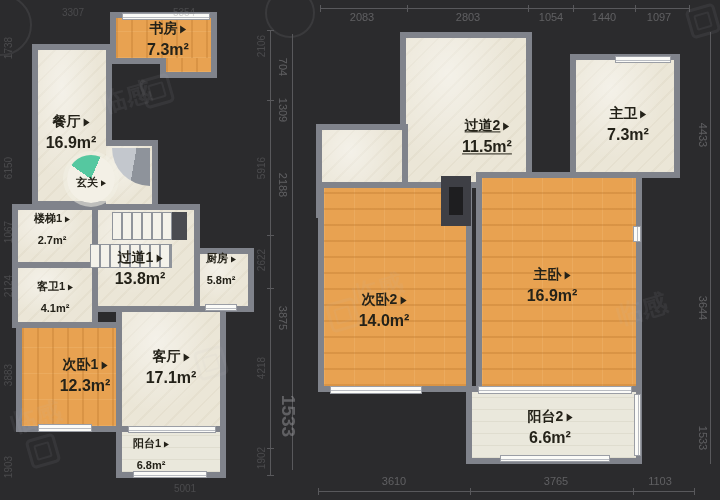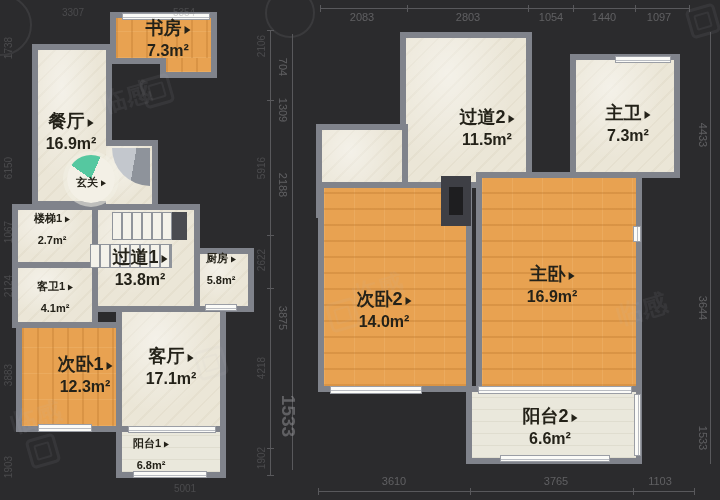--- a/index.html
+++ b/index.html
@@ -16,21 +16,21 @@
       repeating-linear-gradient(0deg,rgba(255,220,170,.15) 0 1px,rgba(0,0,0,0) 1px 26px);}
   .fill-wood-h{background-color:#e8a251;
     background-image:repeating-linear-gradient(0deg,rgba(172,104,32,.25) 0 2px,rgba(0,0,0,0) 2px 16px),
       repeating-linear-gradient(90deg,rgba(255,220,170,.15) 0 1px,rgba(0,0,0,0) 1px 30px);}
   .fill-balcony{background-color:#eae8dc;
     background-image:repeating-linear-gradient(0deg,rgba(168,162,138,.16) 0 1px,rgba(0,0,0,0) 1px 12px);}
 
   
   .rlabel{position:absolute;transform:translate(-50%,-50%);text-align:center;color:#242219;
     white-space:nowrap;line-height:1.35;z-index:30;}
-  .rname{font-weight:700;font-size:18px;}
+  .rname{font-weight:700;font-size:14px;}
   .rname-sm{font-weight:700;font-size:11px;}
   .tri{display:inline-block;width:0;height:0;border-left:6px solid #242219;
     border-top:4px solid transparent;border-bottom:4px solid transparent;margin-left:3px;}
   .tri-sm{border-left-width:5px;border-top-width:3px;border-bottom-width:3px;}
   .rarea{font-weight:600;font-size:16px;}
 
   
   .win{position:absolute;background:#fbfbf8;border:1px solid #9b9ea5;box-sizing:border-box;z-index:12;}
   .win:after{content:"";position:absolute;left:0;right:0;top:50%;height:1px;background:#b9bcc2;}
   .win.vert:after{left:50%;top:0;bottom:0;width:1px;height:auto;}
@@ -159,21 +159,21 @@
   <div class="rlabel" style="left:85px;top:375px;">
     <span class="rname">次卧1</span><span class="tri"></span><br>
     <span class="rarea">12.3m²</span></div>
   <div class="rlabel" style="left:171px;top:367px;">
     <span class="rname">客厅</span><span class="tri"></span><br>
     <span class="rarea">17.1m²</span></div>
   <div class="rlabel" style="left:151px;top:453px;">
     <span class="rname-sm">阳台1</span><span class="tri tri-sm"></span><br>
     <span class="rarea" style="font-size:11px;">6.8m²</span></div>
 
-  <div class="rlabel" style="left:487px;top:128px;">
+  <div class="rlabel" style="left:487px;top:136px;text-decoration:underline;">
     <span class="rname">过道2</span><span class="tri"></span><br>
     <span class="rarea">11.5m²</span></div>
   <div class="rlabel" style="left:628px;top:124px;">
     <span class="rname">主卫</span><span class="tri"></span><br>
     <span class="rarea">7.3m²</span></div>
   <div class="rlabel" style="left:384px;top:310px;">
     <span class="rname">次卧2</span><span class="tri"></span><br>
     <span class="rarea">14.0m²</span></div>
   <div class="rlabel" style="left:552px;top:285px;">
     <span class="rname">主卧</span><span class="tri"></span><br>

